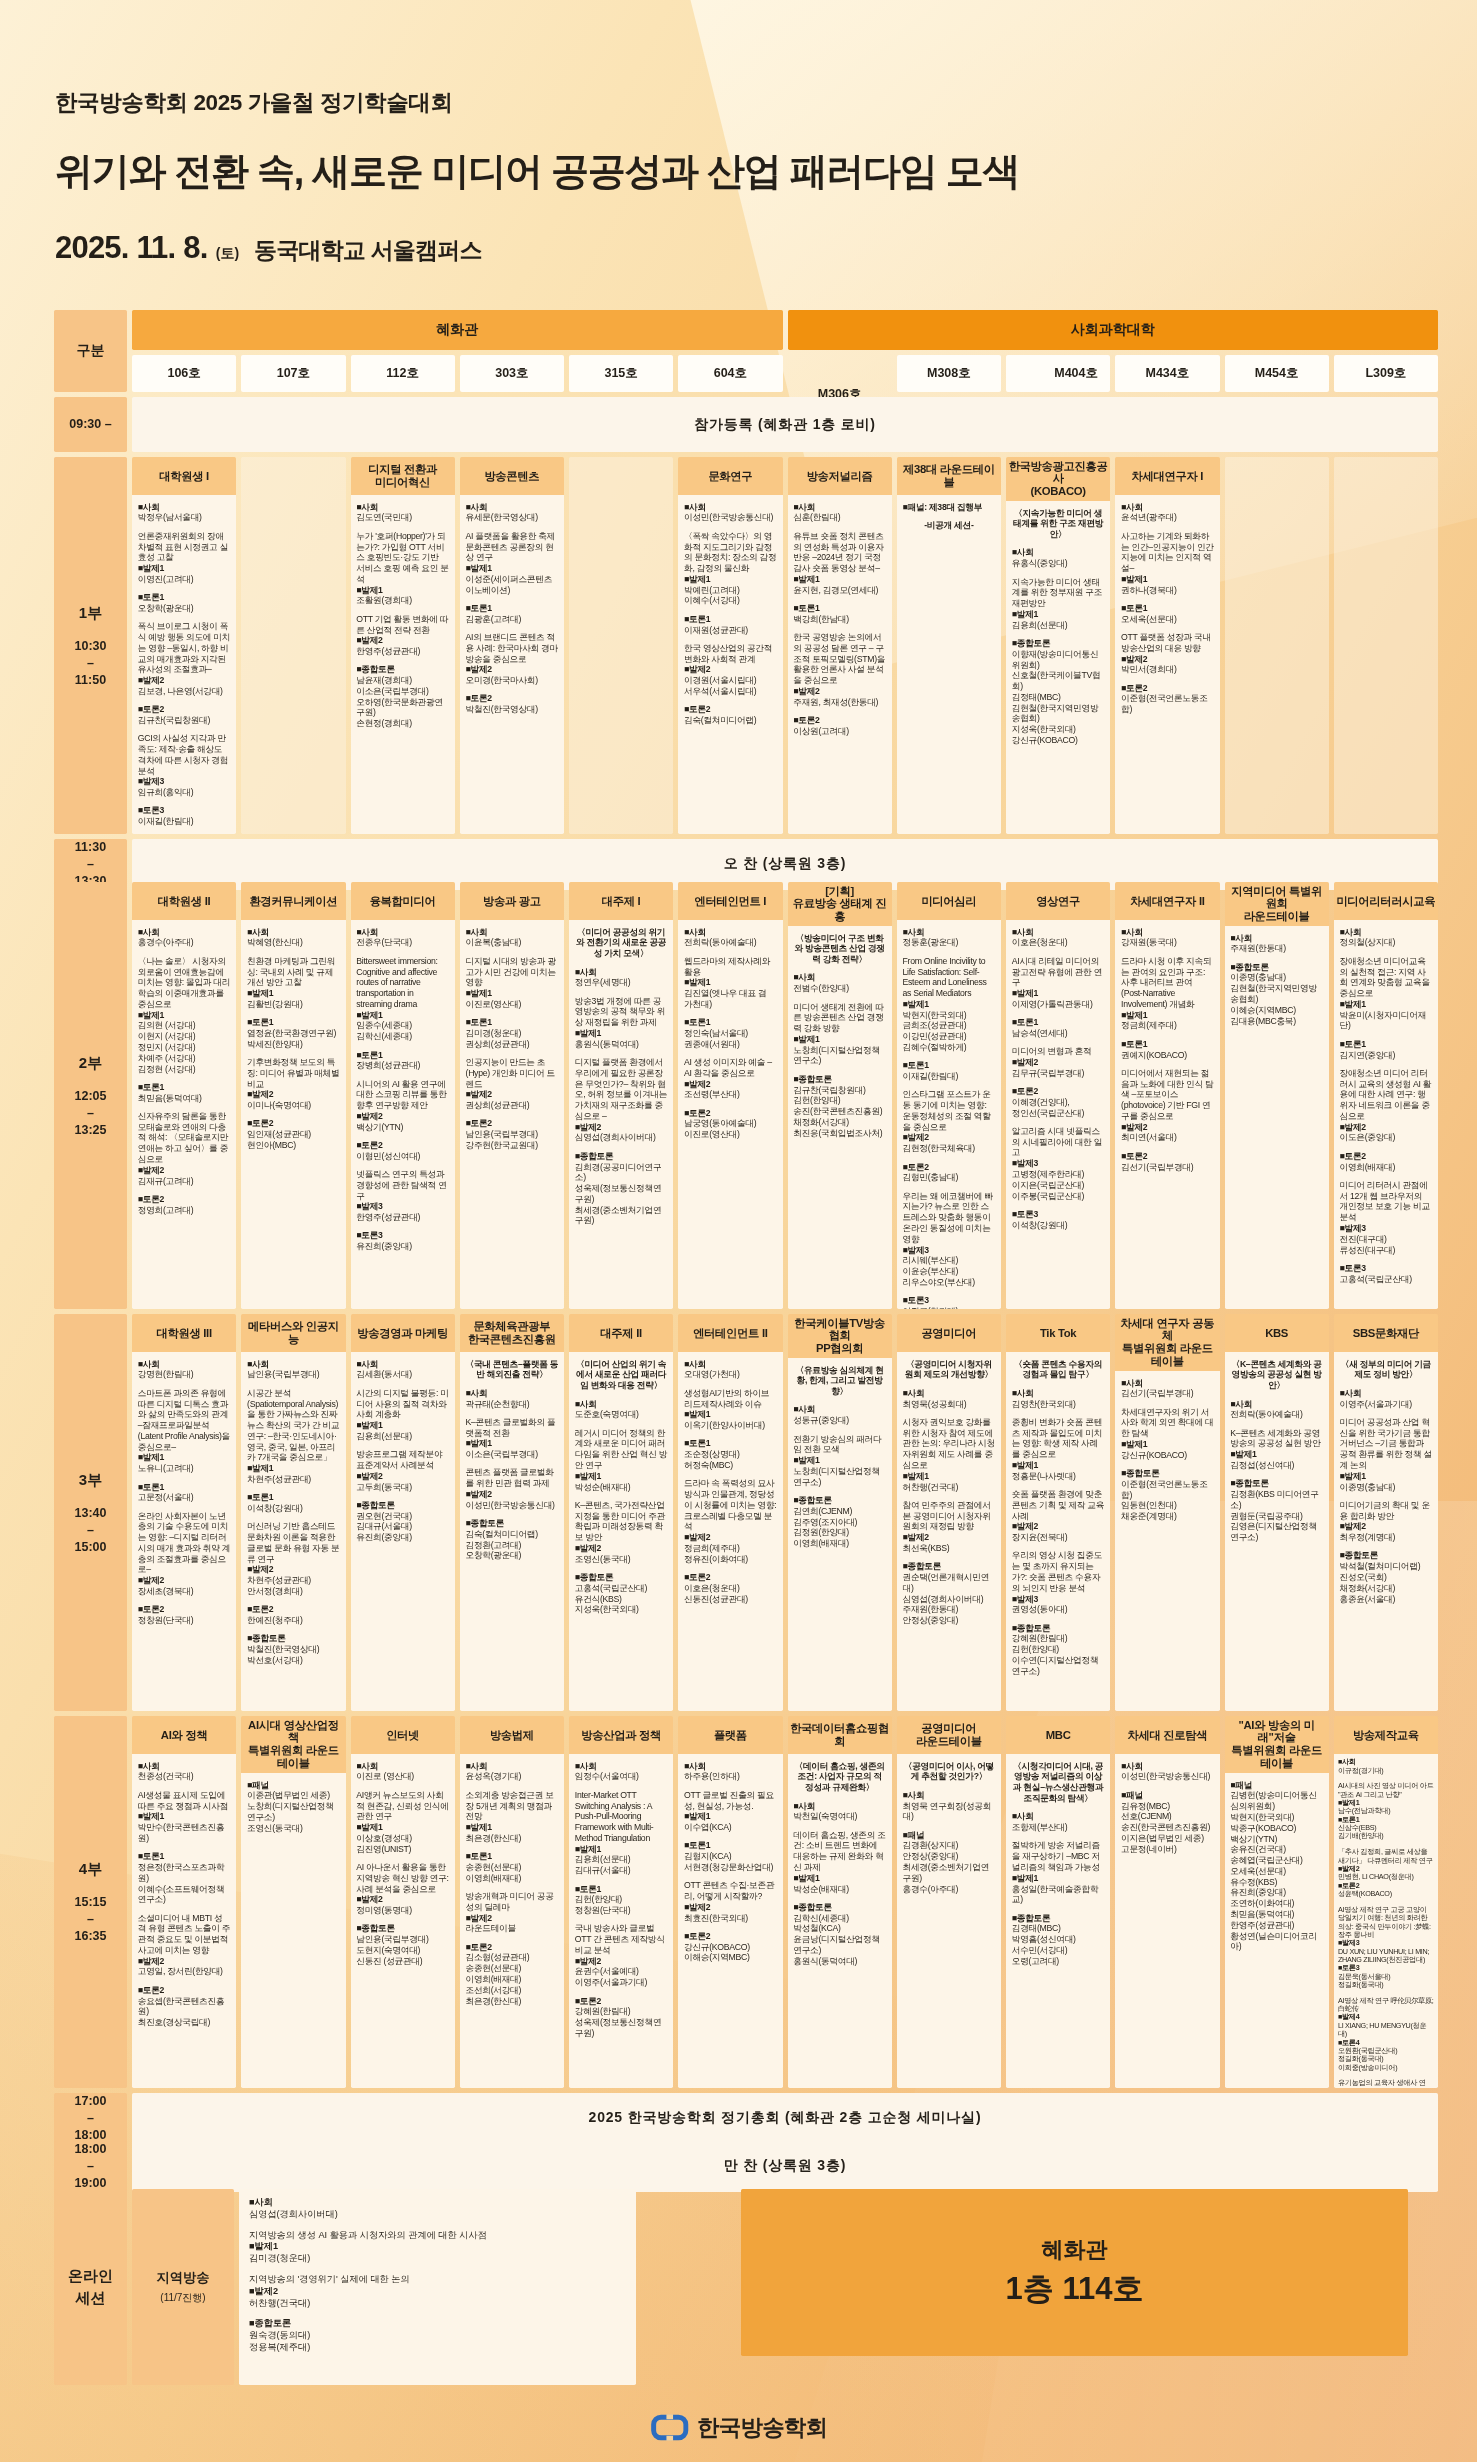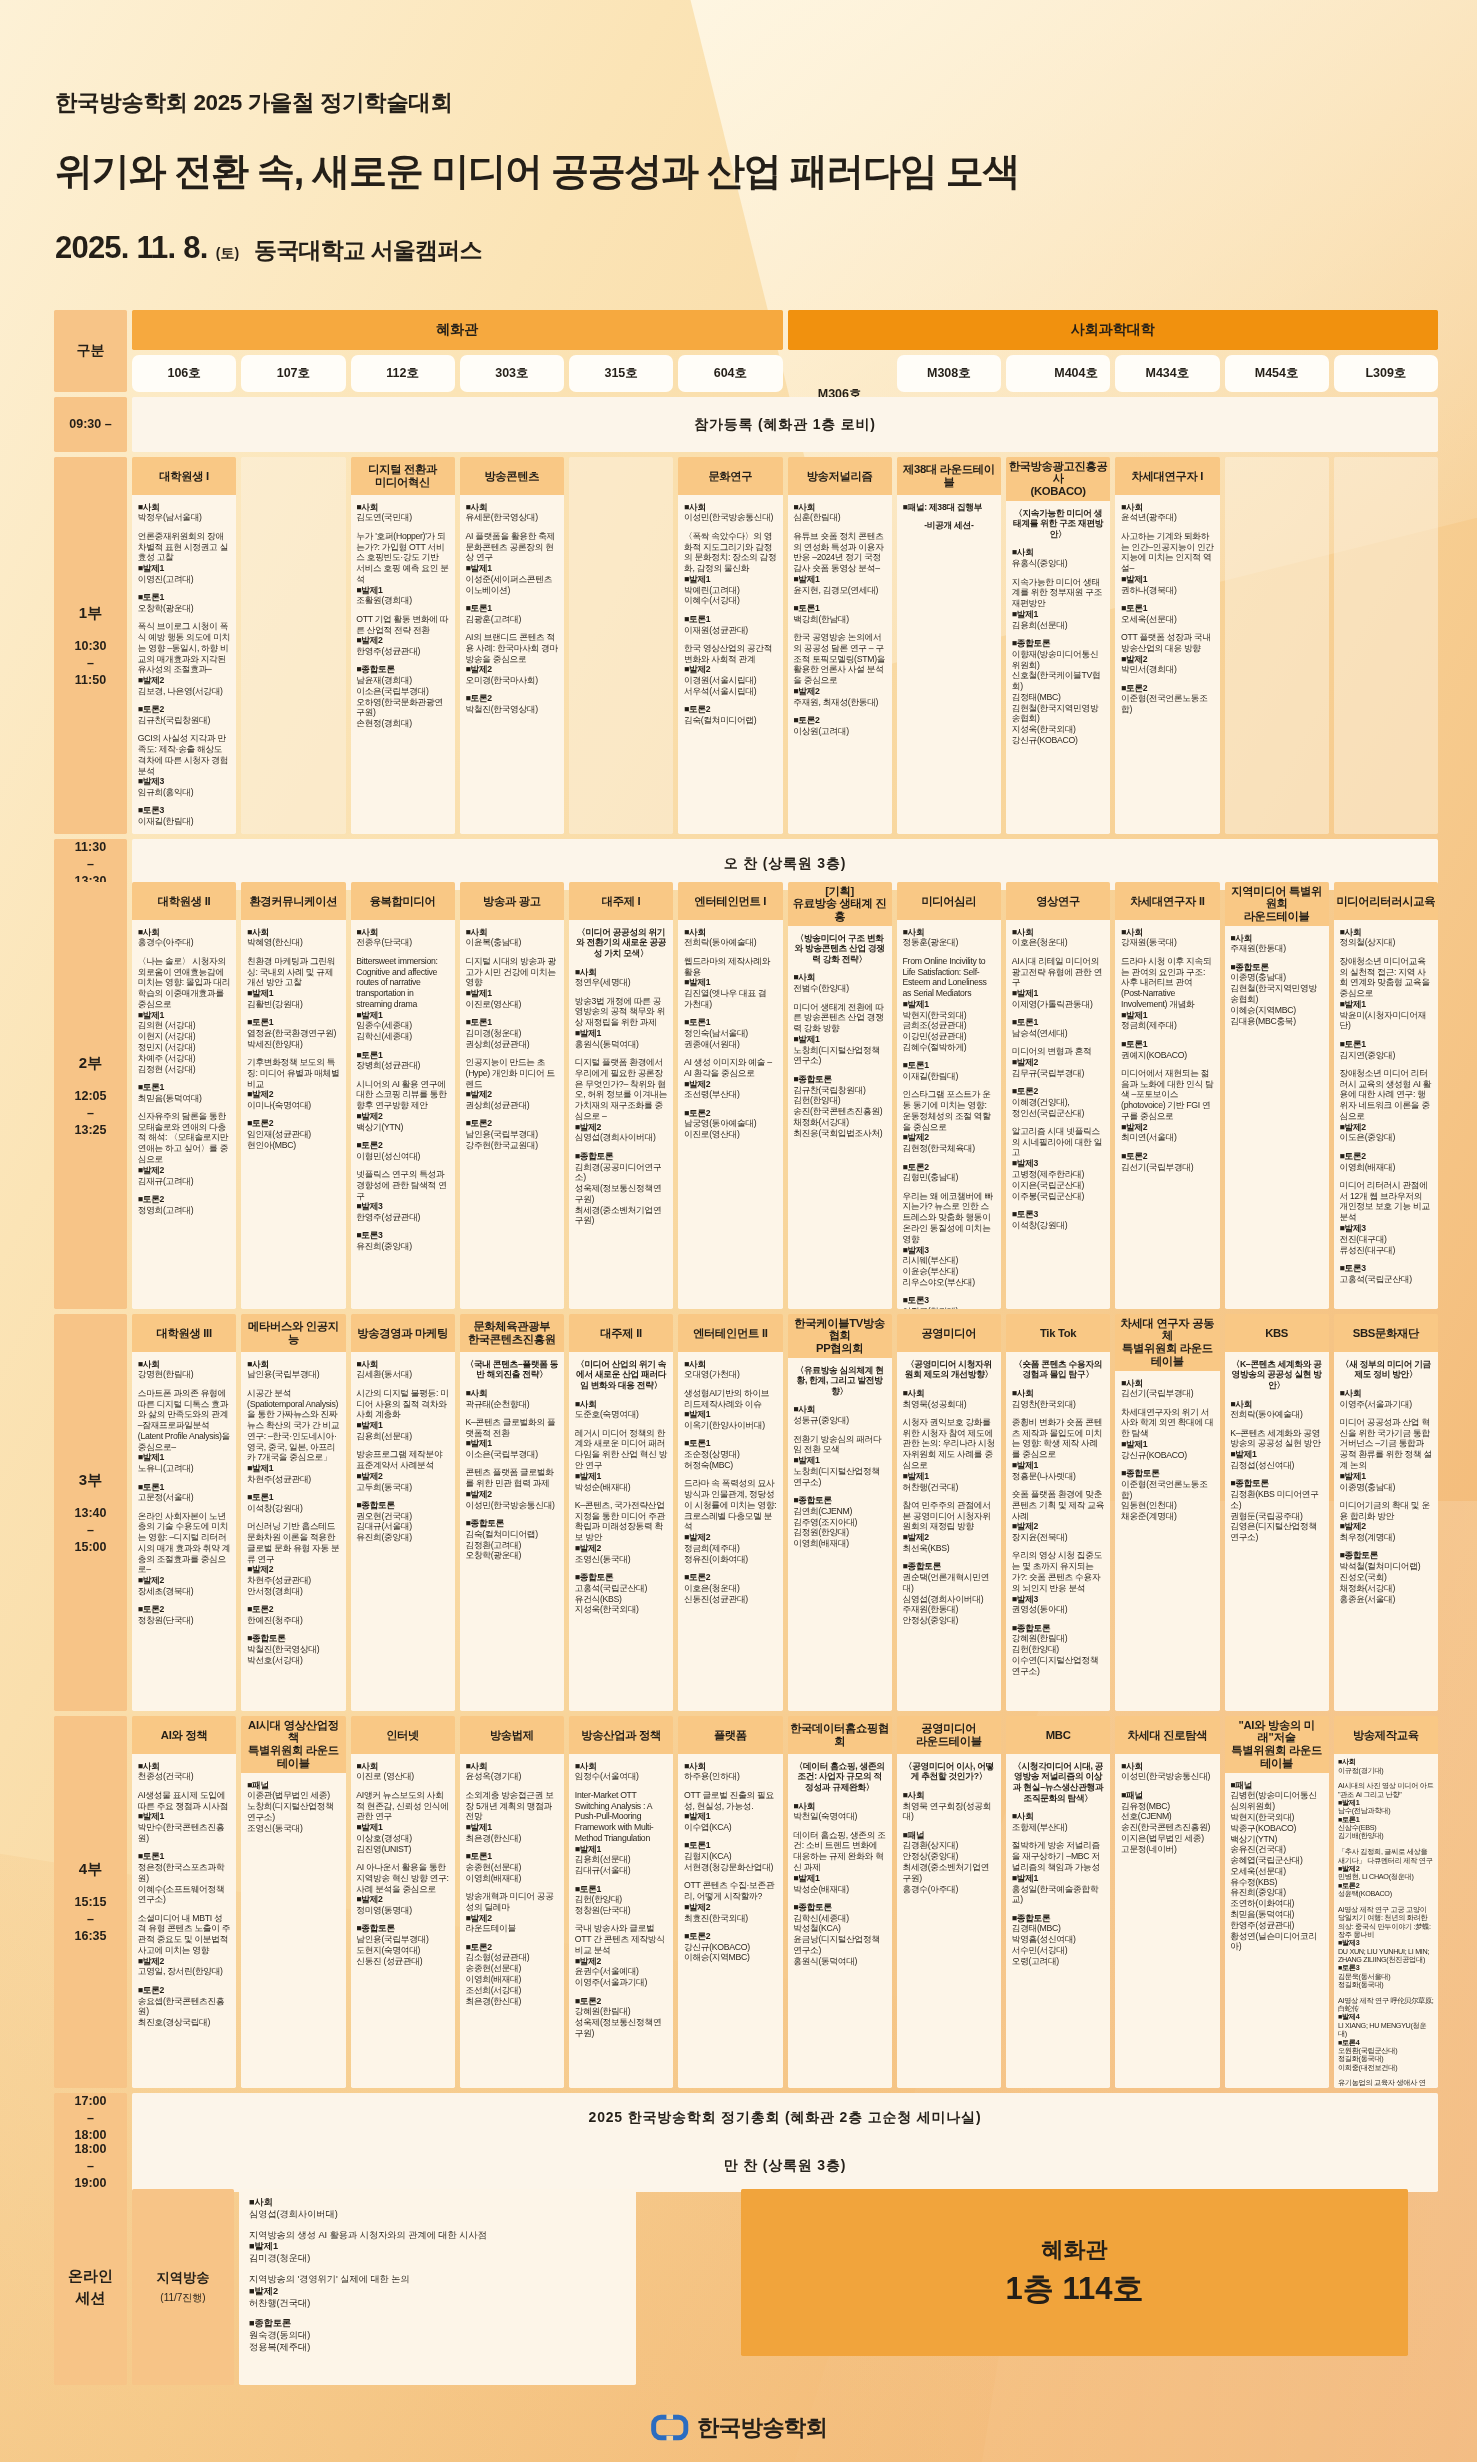--- a/index.html
+++ b/index.html
@@ -23,21 +23,21 @@
   .hdr .venue{font-size:23px;font-weight:800;letter-spacing:-0.8px;margin-left:6.7px;}
 
   
   .sched{position:absolute;left:54px;top:310px;width:1384px;}
   .row{display:grid;grid-template-columns:73px repeat(12,1fr);gap:5px;margin-bottom:5px;}
   .head-grid{grid-template-rows:40px 37px;}
   .corner{grid-row:1/3;grid-column:1;background:#f7c487;display:flex;align-items:center;justify-content:center;font-weight:bold;font-size:14px;border-radius:1.7px;}
   .bld{display:flex;align-items:center;justify-content:center;font-weight:bold;font-size:14px;color:#241f18;border-radius:1.7px;}
   .bld-1{grid-row:1;grid-column:2/8;background:#f6a93f;}
   .bld-2{grid-row:1;grid-column:8/14;background:#f1910e;}
-  .roomcell{grid-row:2;background:#fffdf8;display:flex;align-items:center;justify-content:center;font-weight:bold;font-size:12.5px;border-radius:7px;}
+  .roomcell{grid-row:2;background:#fffdf8;display:flex;align-items:center;justify-content:center;font-weight:bold;font-size:12.5px;border-radius:2px;}
 
   .timecell{background:#f7c487;display:flex;flex-direction:column;align-items:center;justify-content:center;text-align:center;font-weight:bold;border-radius:1.7px;white-space:pre-line;font-size:12.5px;line-height:1.35;}
   .timecell .part-name{font-size:15px;margin-bottom:15px;}
   .banner{grid-column:2/-1;background:#fcf5ea;display:flex;align-items:center;justify-content:center;font-weight:bold;font-size:14px;letter-spacing:0.8px;border-radius:1.7px;}
   .r-reg{height:55px;} .r-lunch{height:38px;} .r-assembly{height:43px;} .r-dinner{height:43px;}
   .part-row-0{height:377px;} .part-row-1{height:427px;} .part-row-2{height:397px;} .part-row-3{height:372px;}
 
   .scell{display:flex;flex-direction:column;border-radius:1.7px;overflow:hidden;}
   .scell-head{background:#f9c885;min-height:33px;display:flex;align-items:center;justify-content:center;text-align:center;font-weight:bold;font-size:11.3px;line-height:1.15;padding:2.5px 2.5px;white-space:pre-line;letter-spacing:-0.3px;}
   .scell-body{flex:1;background:#fdf5e8;padding:6.7px 5.8px;font-size:8.7px;line-height:1.24;overflow:hidden;letter-spacing:-0.3px;}
@@ -1107,21 +1107,21 @@
             <div class="seg">■토론3</div>
             <div class="ln">김문욱(동서울대)</div>
             <div class="ln">정길화(동국대)</div>
             <div class="gap"></div>
             <div class="ln">AI영상 제작 연구 呼伦贝尔草原;白蛇传</div>
             <div class="seg">■발제4</div>
             <div class="ln">LI XIANG; HU MENGYU(청운대)</div>
             <div class="seg">■토론4</div>
             <div class="ln">오원환(국립군산대)</div>
             <div class="ln">정길화(동국대)</div>
-            <div class="ln">이희중(대전보건대)</div>
+            <div class="ln">이희중(방송미디어)</div>
             <div class="gap"></div>
             <div class="ln">유기농업의 교육자 생애사 연구–홍동마을을 중심으로</div>
           </div>
         </div>
       </div>
     </div>
 
   <div class="row r-assembly">
     <div class="timecell">17:00
 –

